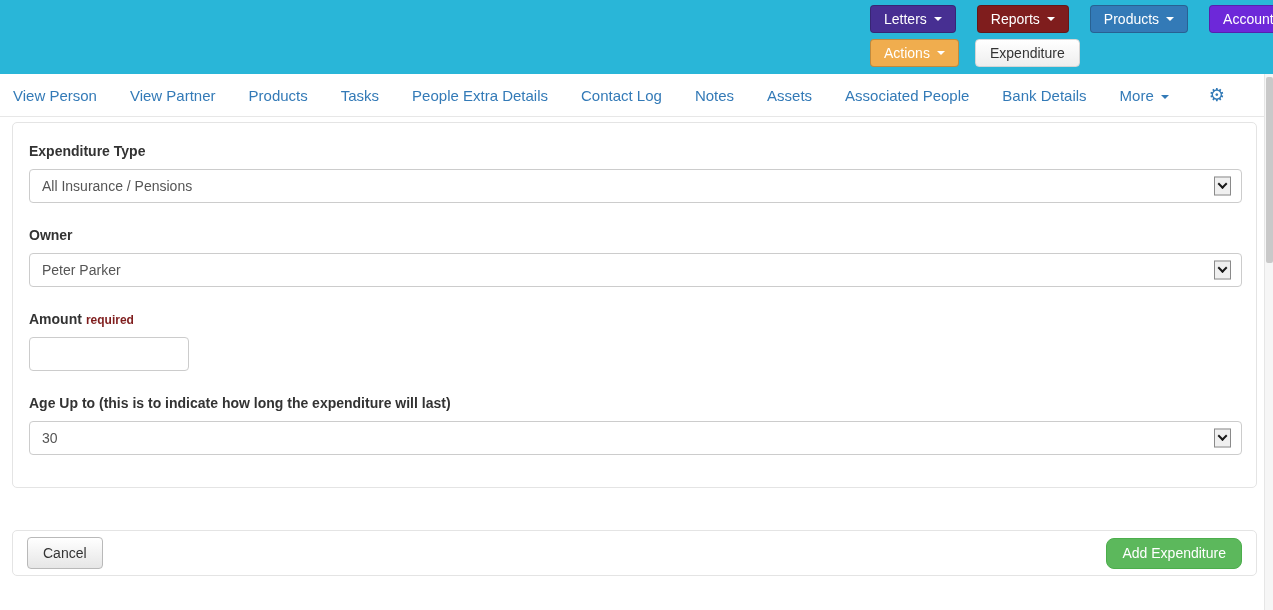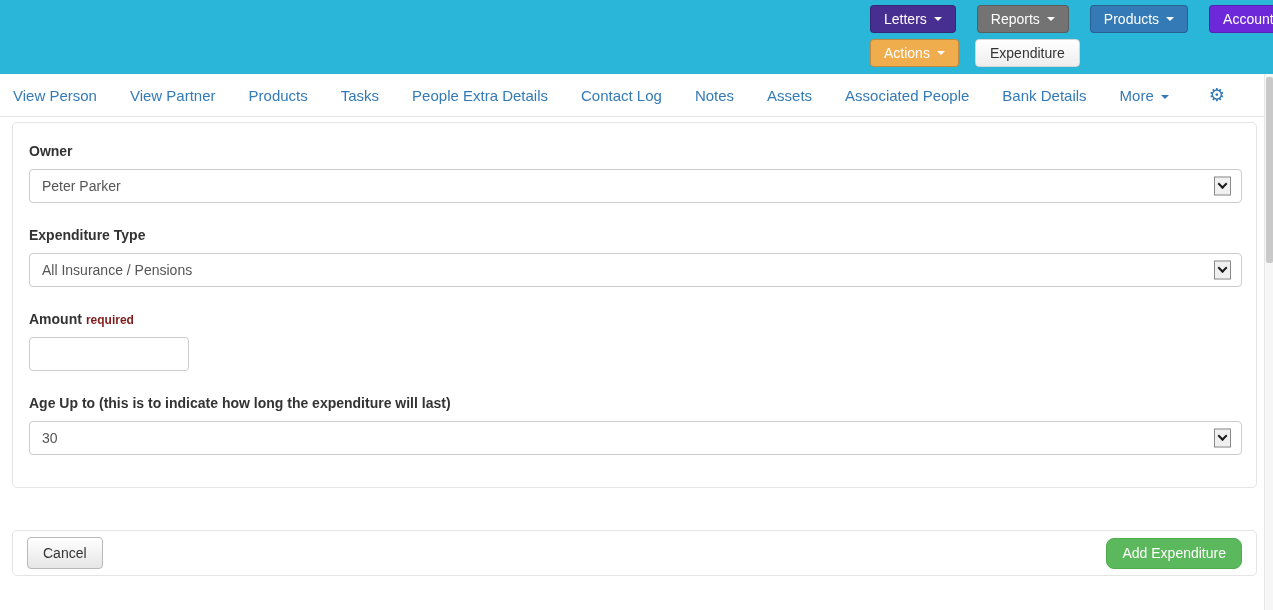--- a/index.html
+++ b/index.html
@@ -51,21 +51,21 @@
 
 <div class="page">
 
   <div class="header">
 
     <div class="header-menus">
       <div class="hbtn" style="background-color: rgb(71, 47, 146);">
         <span>Letters</span>
         <span class="caret"></span>
       </div>
-      <div class="hbtn" style="background-color: #737373;">
+      <div class="hbtn" style="background-color: #7f1d1d;">
         <span>Reports</span>
         <span class="caret"></span>
       </div>
       <div class="hbtn" style="background-color: rgb(51, 122, 183);">
         <span>Products</span>
         <span class="caret"></span>
       </div>
       <div class="hbtn" style="background-color: #6d28d9; justify-content: center;">
         <span>Accounts</span>
         <span class="caret"></span>
@@ -96,33 +96,33 @@
     <span class="nav-link">Bank Details</span>
     <span class="nav-link">
       <span>More</span><span class="caret"></span>
     </span>
     <span class="gear">⚙</span>
   </div>
 
   <div class="panel form-panel">
 
     <div class="form-group">
-      <div class="form-label">Owner</div>
+      <div class="form-label">Expenditure Type</div>
       <div class="sel">
-        <span>Peter Parker</span>
+        <span>All Insurance / Pensions</span>
         <span class="sel-arrow">
             <span class="sel-chev"></span>
           </span>
       </div>
     </div>
 
     <div class="form-group">
-      <div class="form-label">Expenditure Type</div>
+      <div class="form-label">Owner</div>
       <div class="sel">
-        <span>All Insurance / Pensions</span>
+        <span>Peter Parker</span>
         <span class="sel-arrow">
             <span class="sel-chev"></span>
           </span>
       </div>
     </div>
 
     <div class="form-group">
       <div class="form-label">
         <span>Amount</span><span class="req">required</span>
       </div>

